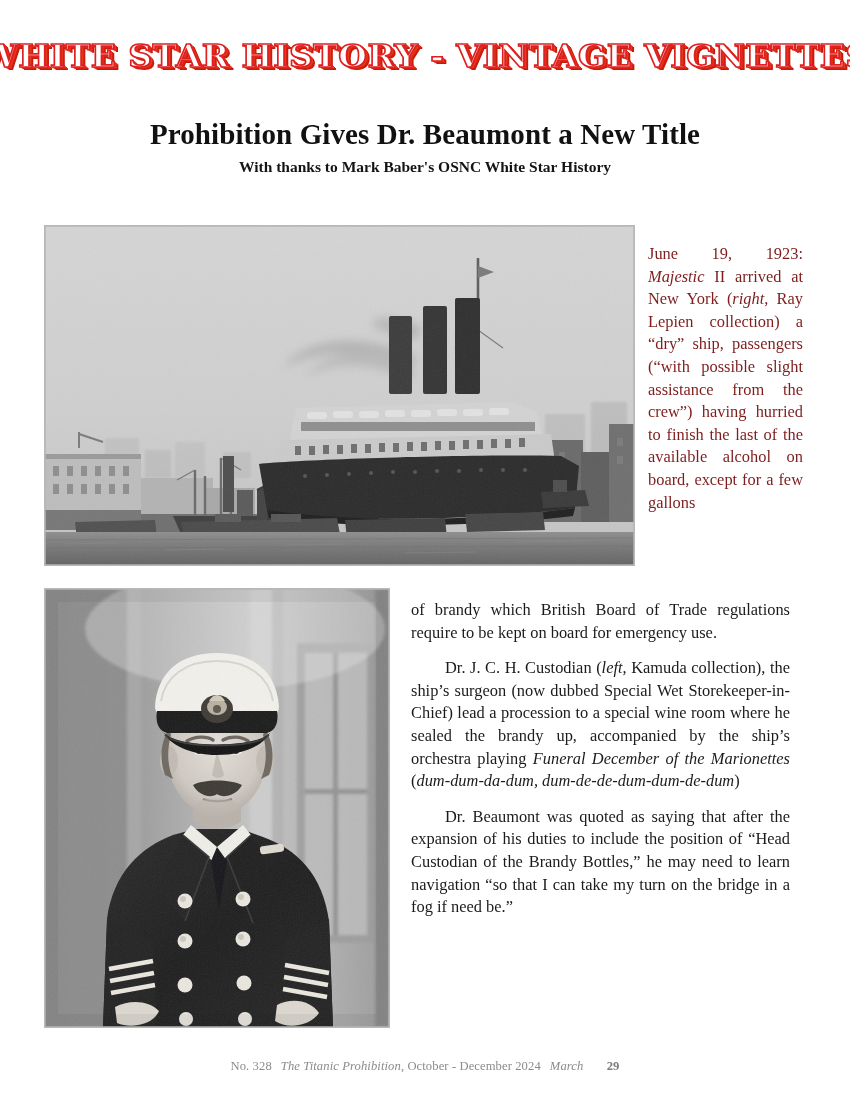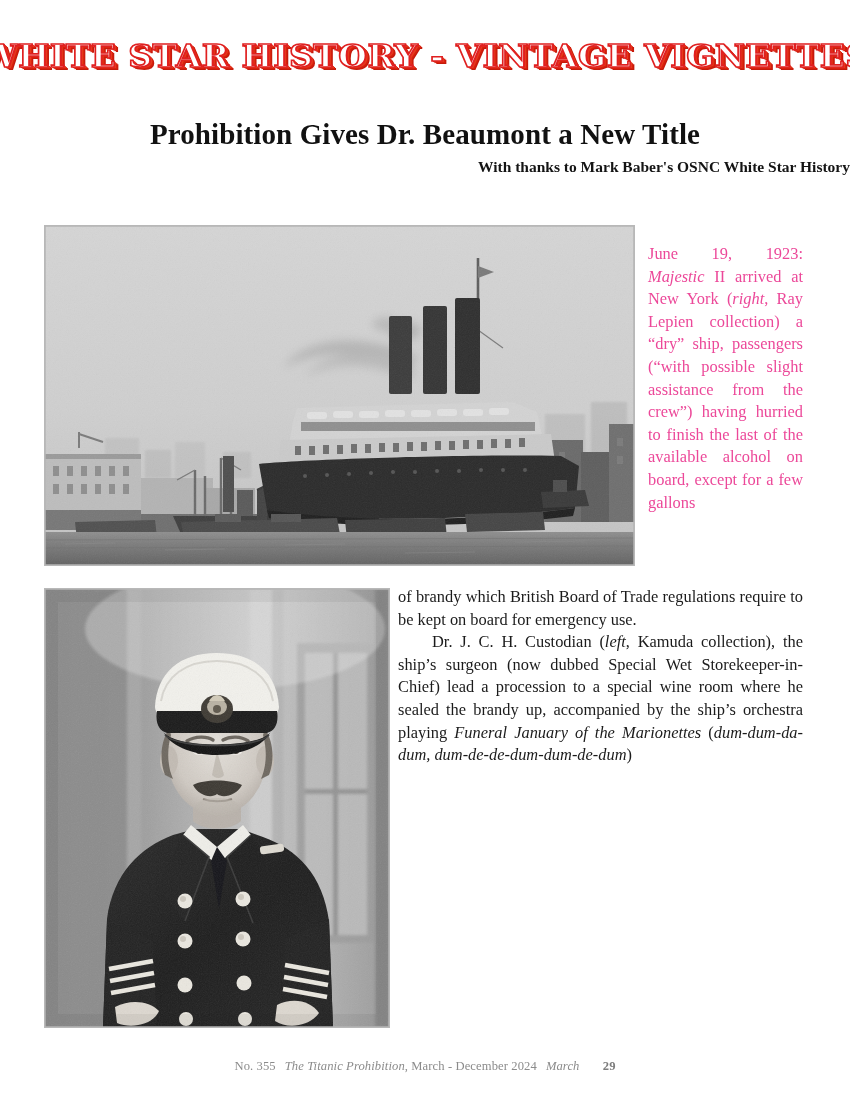--- a/index.html
+++ b/index.html
@@ -54,21 +54,21 @@
     font-size: 29px;
     font-weight: 700;
     color: #111111;
     letter-spacing: 0.1px;
   }
   .subhead {
     position: absolute;
     left: 0;
     top: 158px;
     width: 850px;
-    text-align: right;
+    text-align: center;
     font-size: 15.5px;
     font-weight: 700;
     color: #141414;
   }
 
   
   .photo {
     position: absolute;
     overflow: hidden;
     background: #9a9a9a;
@@ -92,35 +92,35 @@
   
   .col-narrow {
     position: absolute;
     left: 648px;
     top: 243px;
     width: 155px;
     font-size: 16.4px;
     line-height: 22.6px;
     text-align: justify;
     text-justify: inter-word;
-    color: #ec4899;
+    color: #7f1d1d;
   }
   .col-wide {
     position: absolute;
     left: 398px;
     top: 586px;
     width: 405px;
     font-size: 16.4px;
     line-height: 22.6px;
     text-align: justify;
     text-justify: inter-word;
     color: #1b1b1b;
   }
   .col-wide p {
-    margin: 0;
+    margin: 13px;
   }
   .indent { text-indent: 34px; }
   .noindent { text-indent: 0; }
   em { font-style: italic; }
 
   
   .footer {
     position: absolute;
     left: 0;
     top: 1059px;
@@ -491,19 +491,22 @@
 
 <div class="col-narrow">
   <span>June 19, 1923: </span><em>Majestic</em><span> II arrived at New York (</span><em>right</em><span>, Ray Lepien collection) a “dry” ship, passengers (“with possible slight assistance from the crew”) having hurried to finish the last of the available alcohol on board, except for a few gallons</span>
 </div>
 
 <div class="col-wide">
   <p class="noindent">
     <span>of brandy which British Board of Trade regulations require to be kept on board for emergency use.</span>
   </p>
   <p class="indent">
-    <span>Dr. J. C. H. Custodian (</span><em>left</em><span>, Kamuda collection), the ship’s surgeon (now dubbed Special Wet Storekeeper-in-Chief) lead a procession to a special wine room where he sealed the brandy up, accompanied by the ship’s orchestra playing </span><em>Funeral January of the Marionettes</em><span> (</span><em>dum-dum-da-dum, dum-de-de-dum-dum-de-dum</em><span>)</span>
+    <span>Dr. J. C. H. Custodian (</span><em>left</em><span>, Kamuda collection), the ship’s surgeon (now dubbed Special Wet Storekeeper-in-Chief) lead a procession to a special wine room where he sealed the brandy up, accompanied by the ship’s orchestra playing </span><em>Funeral December of the Marionettes</em><span> (</span><em>dum-dum-da-dum, dum-de-de-dum-dum-de-dum</em><span>)</span>
+  </p>
+  <p class="indent">
+    <span>Dr. Beaumont was quoted as saying that after the expansion of his duties to include the position of “Head Custodian of the Brandy Bottles,” he may need to learn navigation “so that I can take my turn on the bridge in a fog if need be.”</span>
   </p>
 </div>
 
 <div class="footer">
-  <span>No. 355</span><span class="sp"></span><em>The Titanic Prohibition</em><span>, March - December 2024</span><span class="sp"></span><em>March</em>&nbsp;<span class="pg-num">29</span>
+  <span>No. 328</span><span class="sp"></span><em>The Titanic Prohibition</em><span>, October - December 2024</span><span class="sp"></span><em>March</em>&nbsp;<span class="pg-num">29</span>
 </div>
 
 </body></html>

